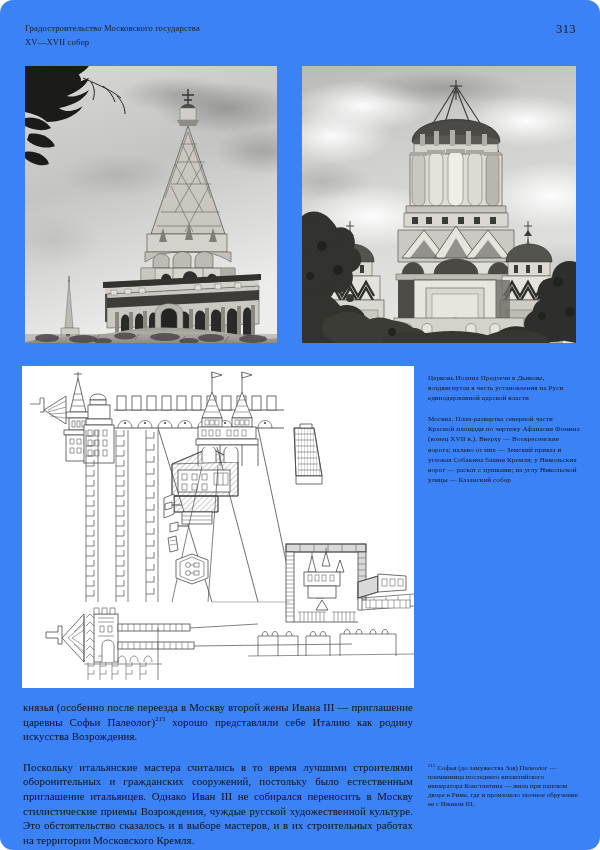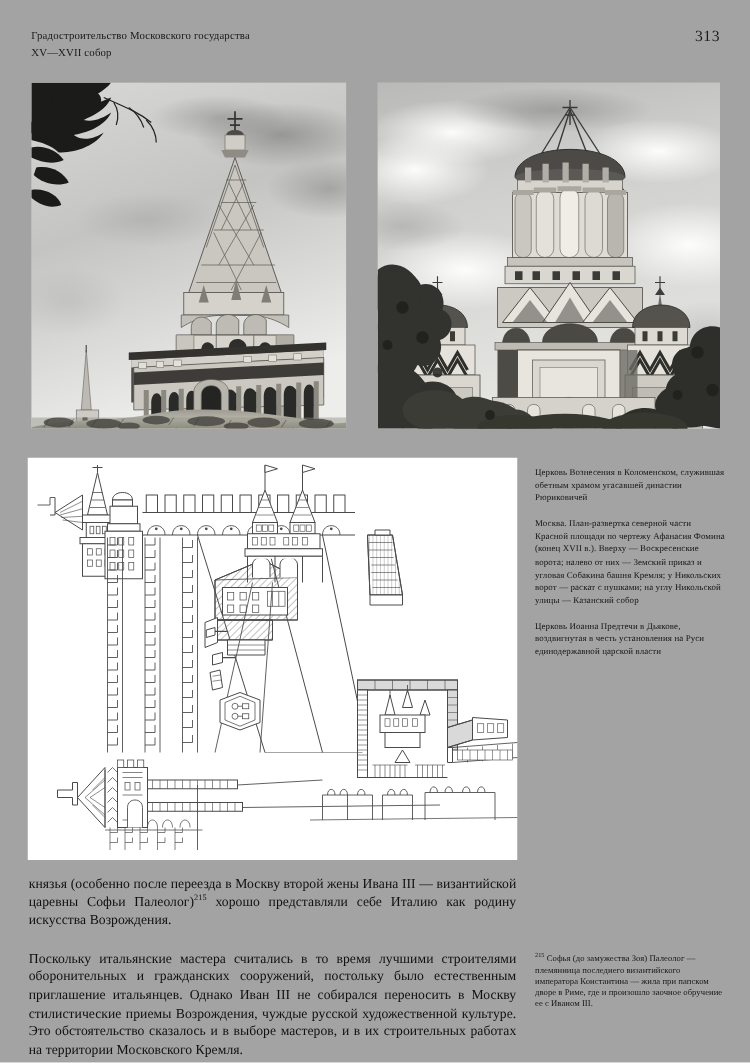--- a/index.html
+++ b/index.html
@@ -4,24 +4,25 @@
 <style>
   html, body {
     margin: 0;
     padding: 0;
     background: #ffffff;
   }
   .page {
     position: relative;
     width: 600px;
     height: 850px;
-    background: #a3a3a3;
+    background: #3b82f6;
     overflow: hidden;
     font-family: "Liberation Serif", "DejaVu Serif", serif;
     color: #121212;
+    border-radius: 13px;
   }
 
   
   .running-head {
     position: absolute;
     left: 25px;
     top: 22px;
     width: 330px;
     font-size: 8.6px;
     line-height: 13.5px;
@@ -964,27 +965,26 @@
 
         <g stroke-width="0.5" opacity="0.8">
           <path d="M236 236 L268 236"></path>
           <path d="M190 236 L236 236"></path>
         </g>
       </g>
     </svg>
   </div>
 
   <div class="caption-col">
-    <p class="caption">Церковь Вознесения в Коломенском, служившая обетным храмом угасавшей династии Рюриковичей</p>
+    <p class="caption">Церковь Иоанна Предтечи в Дьякове, воздвигнутая в честь установления на Руси единодержавной царской власти</p>
     <p class="caption">Москва. План-развертка северной части Красной площади по чертежу Афанасия Фомина (конец XVII в.). Вверху — Воскресенские ворота; налево от них — Земский приказ и угловая Собакина башня Кремля; у Никольских ворот — раскат с пушками; на углу Никольской улицы — Казанский собор</p>
-    <p class="caption">Церковь Иоанна Предтечи в Дьякове, воздвигнутая в честь установления на Руси единодержавной царской власти</p>
   </div>
 
   <div class="body-col">
-    <p class="body-par"><span>князья (особенно после переезда в Москву второй жены Ивана III — византийской царевны Софьи Палеолог)</span><sup>215</sup><span> хорошо представляли себе Италию как родину искусства Возрождения.</span></p>
+    <p class="body-par"><span>князья (особенно после переезда в Москву второй жены Ивана III — приглашение царевны Софьи Палеолог)</span><sup>215</sup><span> хорошо представляли себе Италию как родину искусства Возрождения.</span></p>
     <p class="body-par">Поскольку итальянские мастера считались в то время лучшими строителями оборонительных и гражданских сооружений, постольку было естественным приглашение итальянцев. Однако Иван III не собирался переносить в Москву стилистические приемы Возрождения, чуждые русской художественной культуре. Это обстоятельство сказалось и в выборе мастеров, и в их строительных работах на территории Московского Кремля.</p>
   </div>
 
   <div class="footnote-col">
     <p class="footnote"><sup>215</sup><span> Софья (до замужества Зоя) Палеолог — племянница последнего византийского императора Константина — жила при папском дворе в Риме, где и произошло заочное обручение ее с Иваном III.</span></p>
   </div>
 
 </div>
 
 </body></html>

